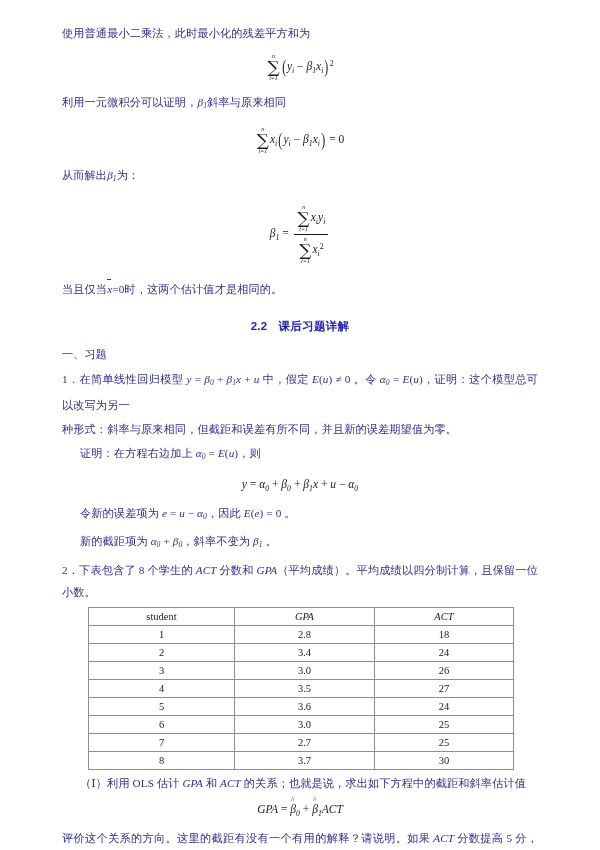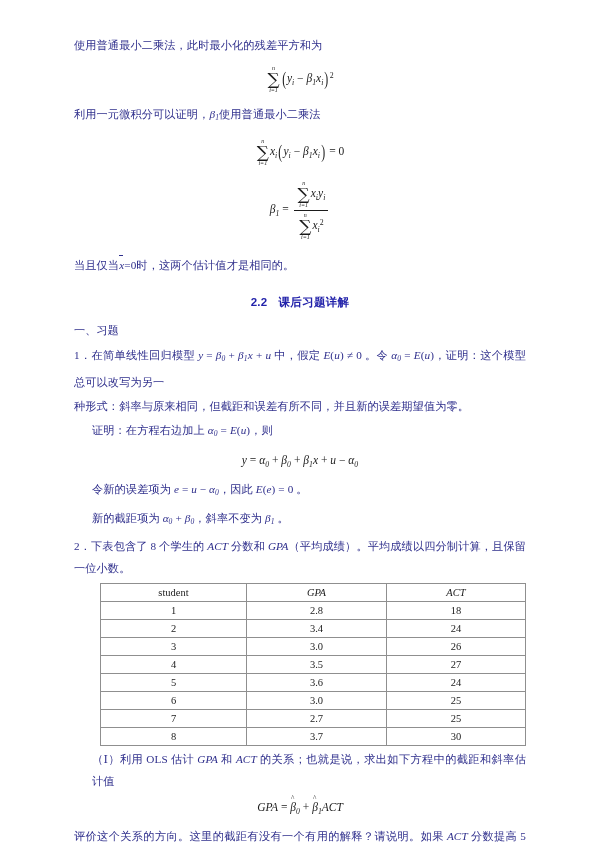--- a/index.html
+++ b/index.html
@@ -11,21 +11,21 @@
     width: 600px;
     height: 850px;
     overflow: hidden;
     font-family: "Liberation Serif", "DejaVu Serif", serif;
     color: #2d2d8f;
   }
   .page {
     position: relative;
     width: 600px;
     height: 850px;
-    padding: 12px;
+    padding: 0;
     box-sizing: border-box;
   }
   .content {
     padding: 22px 62px 0 62px;
   }
 
   
   .para {
     font-size: 11.2px;
     line-height: 22px;
@@ -183,31 +183,34 @@
 
     <div class="math">
       <span class="sigma-wrap">
         <span class="sigma-top">n</span>
         <span class="sigma-body">∑</span>
         <span class="sigma-bot">i=1</span>
       </span><span class="bigparen">(</span><span class="mi">y</span><span class="sub">i</span> − <span class="mi">β</span><span class="sub">1</span><span class="mi">x</span><span class="sub">i</span><span class="bigparen">)</span><span class="sup">2</span>
     </div>
 
     <p class="para">
-      <span>利用一元微积分可以证明，</span><span class="mi">β</span><span class="sub">1</span><span>使用普通最小二乘法</span>
+      <span>利用一元微积分可以证明，</span><span class="mi">β</span><span class="sub">1</span><span>斜率与原来相同</span>
     </p>
 
     <div class="math">
       <span class="sigma-wrap">
         <span class="sigma-top">n</span>
         <span class="sigma-body">∑</span>
         <span class="sigma-bot">i=1</span>
       </span><span class="mi">x</span><span class="sub">i</span><span class="bigparen">(</span><span class="mi">y</span><span class="sub">i</span> − <span class="mi">β</span><span class="sub">1</span><span class="mi">x</span><span class="sub">i</span><span class="bigparen">)</span> <span>= 0</span>
     </div>
 
+    <p class="para">
+      <span>从而解出</span><span class="mi">β</span><span class="sub">1</span><span>为：</span>
+    </p>
 
     <div class="math" style="margin:13px 0 13px 0;">
       <span class="mi">β</span><span class="sub">1</span> =
       <span class="frac">
         <span class="num">
           <span class="sigma-wrap">
             <span class="sigma-top">n</span>
             <span class="sigma-body">∑</span>
             <span class="sigma-bot">i=1</span>
           </span><span class="mi">x</span><span class="sub">i</span><span class="mi">y</span><span class="sub">i</span>

